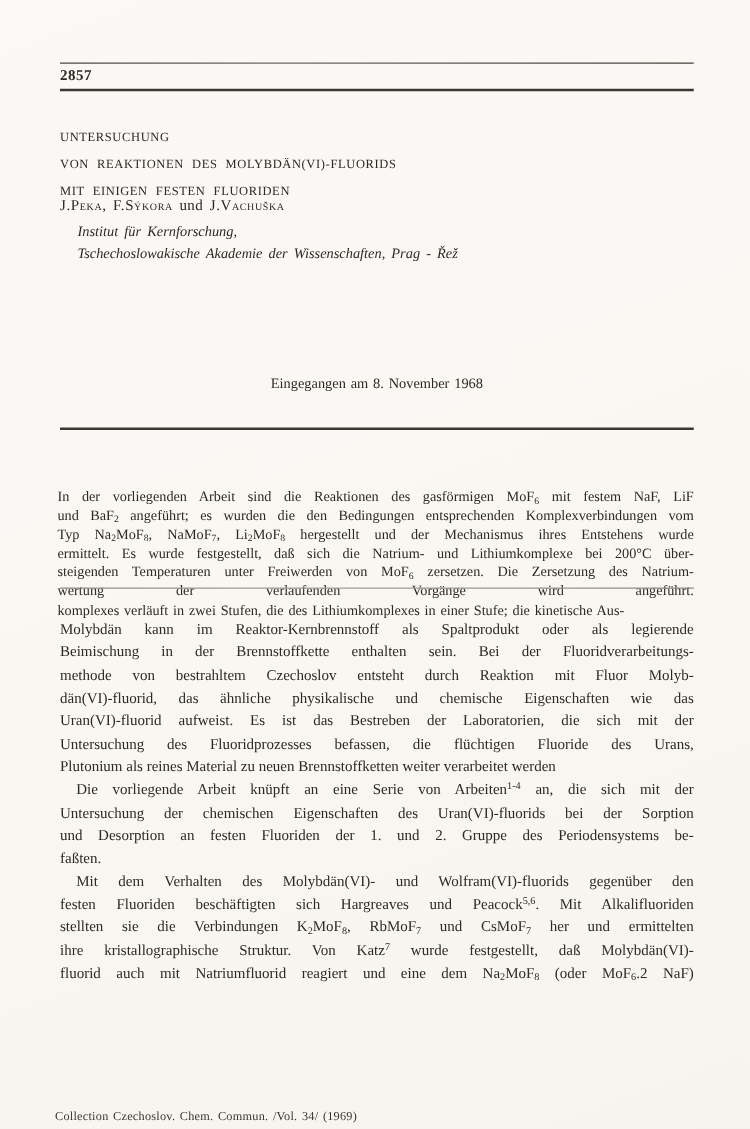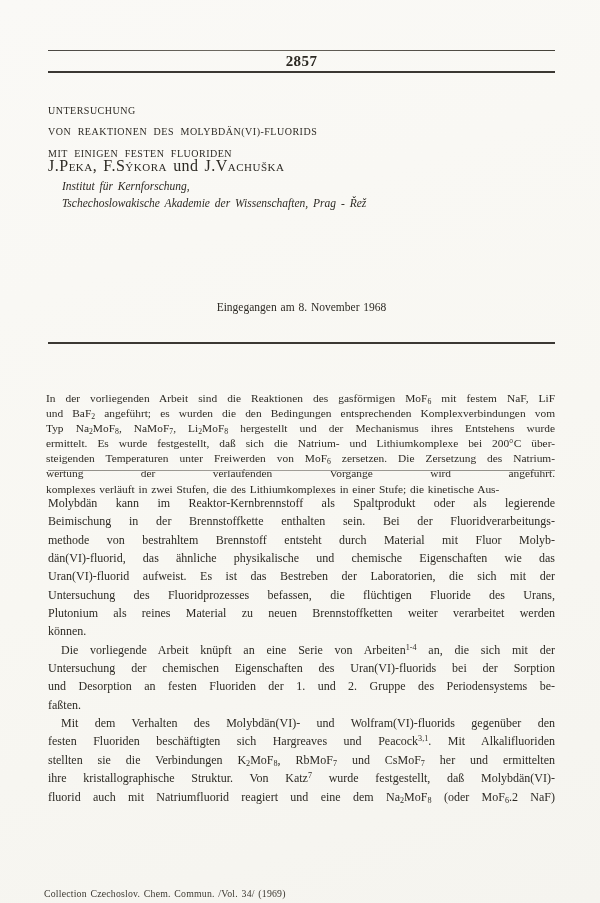--- a/index.html
+++ b/index.html
@@ -9,24 +9,24 @@
     margin:0 auto;
     background:#f9f8f4;
     background-image:linear-gradient(160deg,#faf9f6 0%,#f8f7f2 55%,#f5f4ef 100%);
     font-family:"Liberation Serif","DejaVu Serif",serif;
     color:#2d2a24;
     overflow:hidden;
   }
   .col{position:absolute;left:48px;width:507px;}
   .rule{position:absolute;left:48px;width:507px;}
   .rule-thin-top{top:50px;height:1px;background:linear-gradient(90deg,#4a4742,#6e6a62 35%,#56524b 70%,#454239);}
-  .page-number{top:53px;text-align:center;font-weight:bold;font-size:15px;letter-spacing:.4px;}
+  .page-number{top:53px;text-align:left;font-weight:bold;font-size:12px;letter-spacing:.4px;}
   .rule-thick-top{top:71px;height:2px;background:#3b3833;}
   .title{top:100px;font-weight:normal;font-size:10px;line-height:21.3px;letter-spacing:.5px;word-spacing:3.5px;}
-  .authors{top:157px;font-size:16px;letter-spacing:.3px;word-spacing:2px;}
+  .authors{top:157px;font-size:12px;letter-spacing:.3px;word-spacing:2px;}
   .sc{font-variant:small-caps;letter-spacing:.5px;}
   .affiliation{top:178px;left:62px;width:493px;font-style:italic;font-size:11.5px;line-height:16.5px;word-spacing:2px;}
   .received{top:301px;text-align:center;font-size:11.5px;word-spacing:1px;}
   .rule-abstract-top{top:342px;height:2px;background:#3b3833;}
   .abstract{top:355px;left:46px;width:509px;font-size:11.4px;line-height:15.1px;word-spacing:1px;}
   .rule-abstract-bottom{top:470px;height:1px;background:linear-gradient(90deg,#8e8c85,#a3a09a 40%,#8e8c85);}
   .body-text{top:494px;font-size:12px;line-height:18.35px;}
   .footer{position:absolute;left:44px;top:888px;font-size:9.8px;letter-spacing:.2px;color:#3a372f;word-spacing:1px;}
   .just .tline{text-align:justify;text-align-last:justify;}
   .just .tline:last-child{text-align-last:left;}
@@ -72,36 +72,35 @@
       <div class="tline">wertung der verlaufenden Vorgänge wird angeführt.</div>
       <div class="tline">komplexes verläuft in zwei Stufen, die des Lithiumkomplexes in einer Stufe; die kinetische Aus-</div>
     </div>
 
   <div class="rule rule-abstract-bottom"></div>
 
   <div class="col body-text">
     <div class="just">
         <div class="tline">Molybdän kann im Reaktor-Kernbrennstoff als Spaltprodukt oder als legierende</div>
         <div class="tline">Beimischung in der Brennstoffkette enthalten sein. Bei der Fluoridverarbeitungs-</div>
-        <div class="tline">methode von bestrahltem Brennstoff entsteht durch Material mit Fluor Molyb-</div>
+        <div class="tline">methode von bestrahltem Czechoslov entsteht durch Reaktion mit Fluor Molyb-</div>
         <div class="tline">dän(VI)-fluorid, das ähnliche physikalische und chemische Eigenschaften wie das</div>
         <div class="tline">Uran(VI)-fluorid aufweist. Es ist das Bestreben der Laboratorien, die sich mit der</div>
         <div class="tline">Untersuchung des Fluoridprozesses befassen, die flüchtigen Fluoride des Urans,</div>
         <div class="tline">Plutonium als reines Material zu neuen Brennstoffketten weiter verarbeitet werden</div>
-        <div class="tline">können.</div>
       </div>
     <div class="just indent">
         <div class="tline">Die vorliegende Arbeit knüpft an eine Serie von Arbeiten<sup>1-4</sup> an, die sich mit der</div>
         <div class="tline">Untersuchung der chemischen Eigenschaften des Uran(VI)-fluorids bei der Sorption</div>
         <div class="tline">und Desorption an festen Fluoriden der 1. und 2. Gruppe des Periodensystems be-</div>
         <div class="tline">faßten.</div>
       </div>
     <div class="just justall indent">
         <div class="tline">Mit dem Verhalten des Molybdän(VI)- und Wolfram(VI)-fluorids gegenüber den</div>
-        <div class="tline">festen Fluoriden beschäftigten sich Hargreaves und Peacock<sup>3,1</sup>. Mit Alkalifluoriden</div>
+        <div class="tline">festen Fluoriden beschäftigten sich Hargreaves und Peacock<sup>5,6</sup>. Mit Alkalifluoriden</div>
         <div class="tline">stellten sie die Verbindungen K<sub>2</sub>MoF<sub>8</sub>, RbMoF<sub>7</sub> und CsMoF<sub>7</sub> her und ermittelten</div>
         <div class="tline">ihre kristallographische Struktur. Von Katz<sup>7</sup> wurde festgestellt, daß Molybdän(VI)-</div>
         <div class="tline">fluorid auch mit Natriumfluorid reagiert und eine dem Na<sub>2</sub>MoF<sub>8</sub> (oder MoF<sub>6</sub>.2 NaF)</div>
       </div>
   </div>
 
   <div class="footer">Collection Czechoslov. Chem. Commun. /Vol. 34/ (1969)</div>
 
 </div>
 

